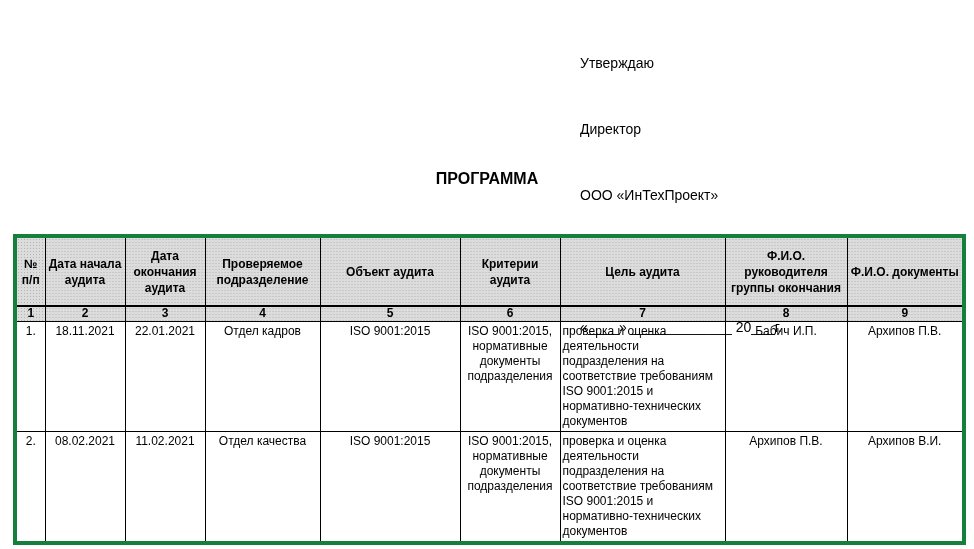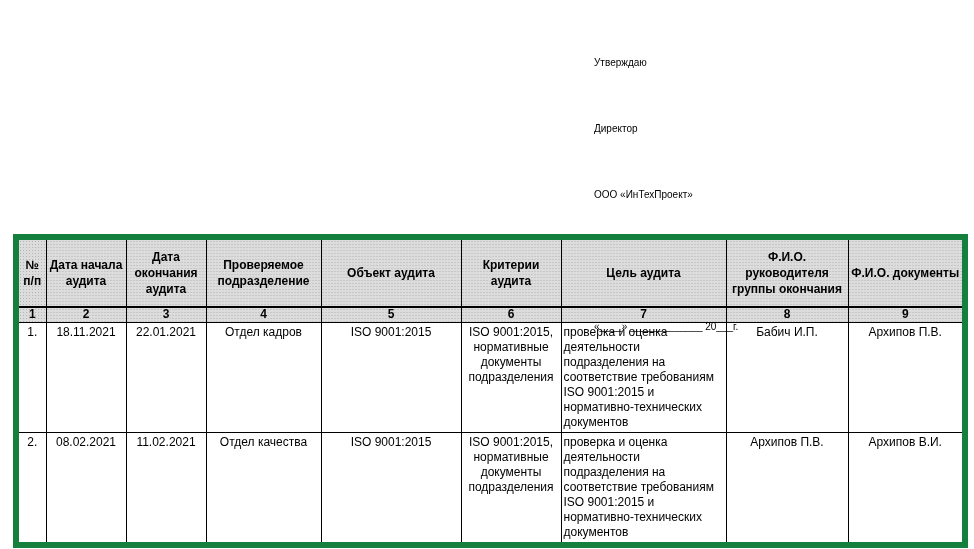--- a/index.html
+++ b/index.html
@@ -8,41 +8,40 @@
     width: 974px; height: 549px;
     background: #ffffff;
     color: #000;
     font-family: "Liberation Sans", sans-serif;
     position: relative;
     overflow: hidden;
   }
   .approval-block {
     position: absolute;
     left: 580px; top: 8px;
-    font-size: 10px;
+    font-size: 14px;
     line-height: 22px;
     white-space: pre;
-    margin-left: 14px;
   }
   .doc-title {
     position: absolute;
     left: 0; top: 168px;
     width: 974px;
     text-align: center;
     font-weight: bold;
     font-size: 16px;
     line-height: 22px;
   }
   table.audit-table {
     position: absolute;
     left: 13px; top: 234px;
     width: 949px;
     border-collapse: collapse;
     table-layout: fixed;
-    border: 6px solid #15803d;
+    border: 4px solid #15803d;
   }
   .audit-table th, .audit-table td {
     border: 1px solid #000;
     overflow: hidden;
   }
   .audit-table th {
     height: 70px;
     font-size: 12px;
     font-weight: bold;
     line-height: 16px;
@@ -82,20 +81,21 @@
 
 <div class="approval-block">
   <div>Утверждаю</div>
   <div>Директор</div>
   <div>ООО «ИнТехПроект»</div>
   <div>____________________ И.П. Антонов</div>
   <div>«____» _____________ 20___г.</div>
 </div>
 
 <div class="doc-title">
+  <div>ПРОГРАММА</div>
 </div>
 
 <table class="audit-table">
   <colgroup>
     <col style="width:30px">
     <col style="width:80px">
     <col style="width:80px">
     <col style="width:115px">
     <col style="width:140px">
     <col style="width:100px">

